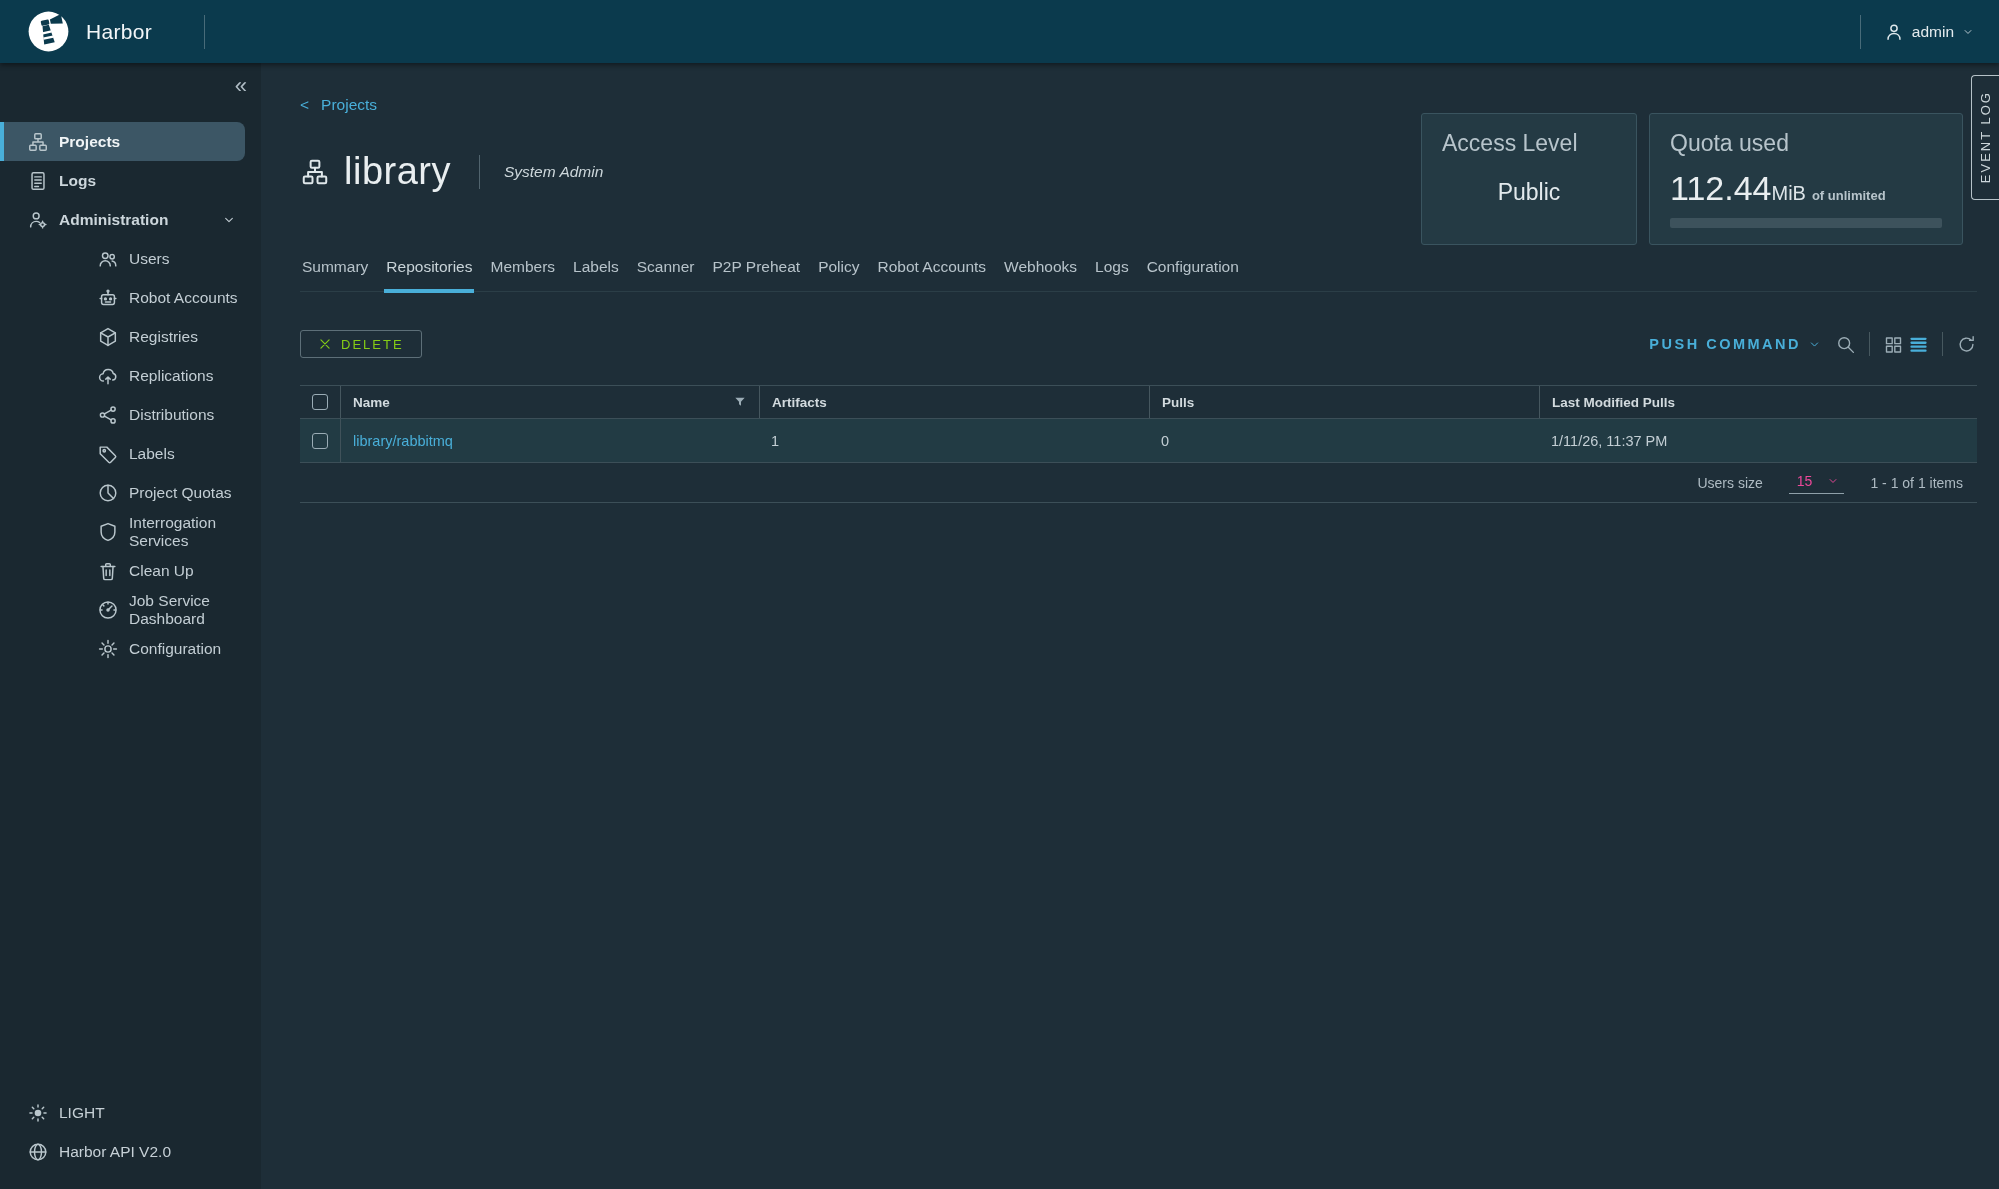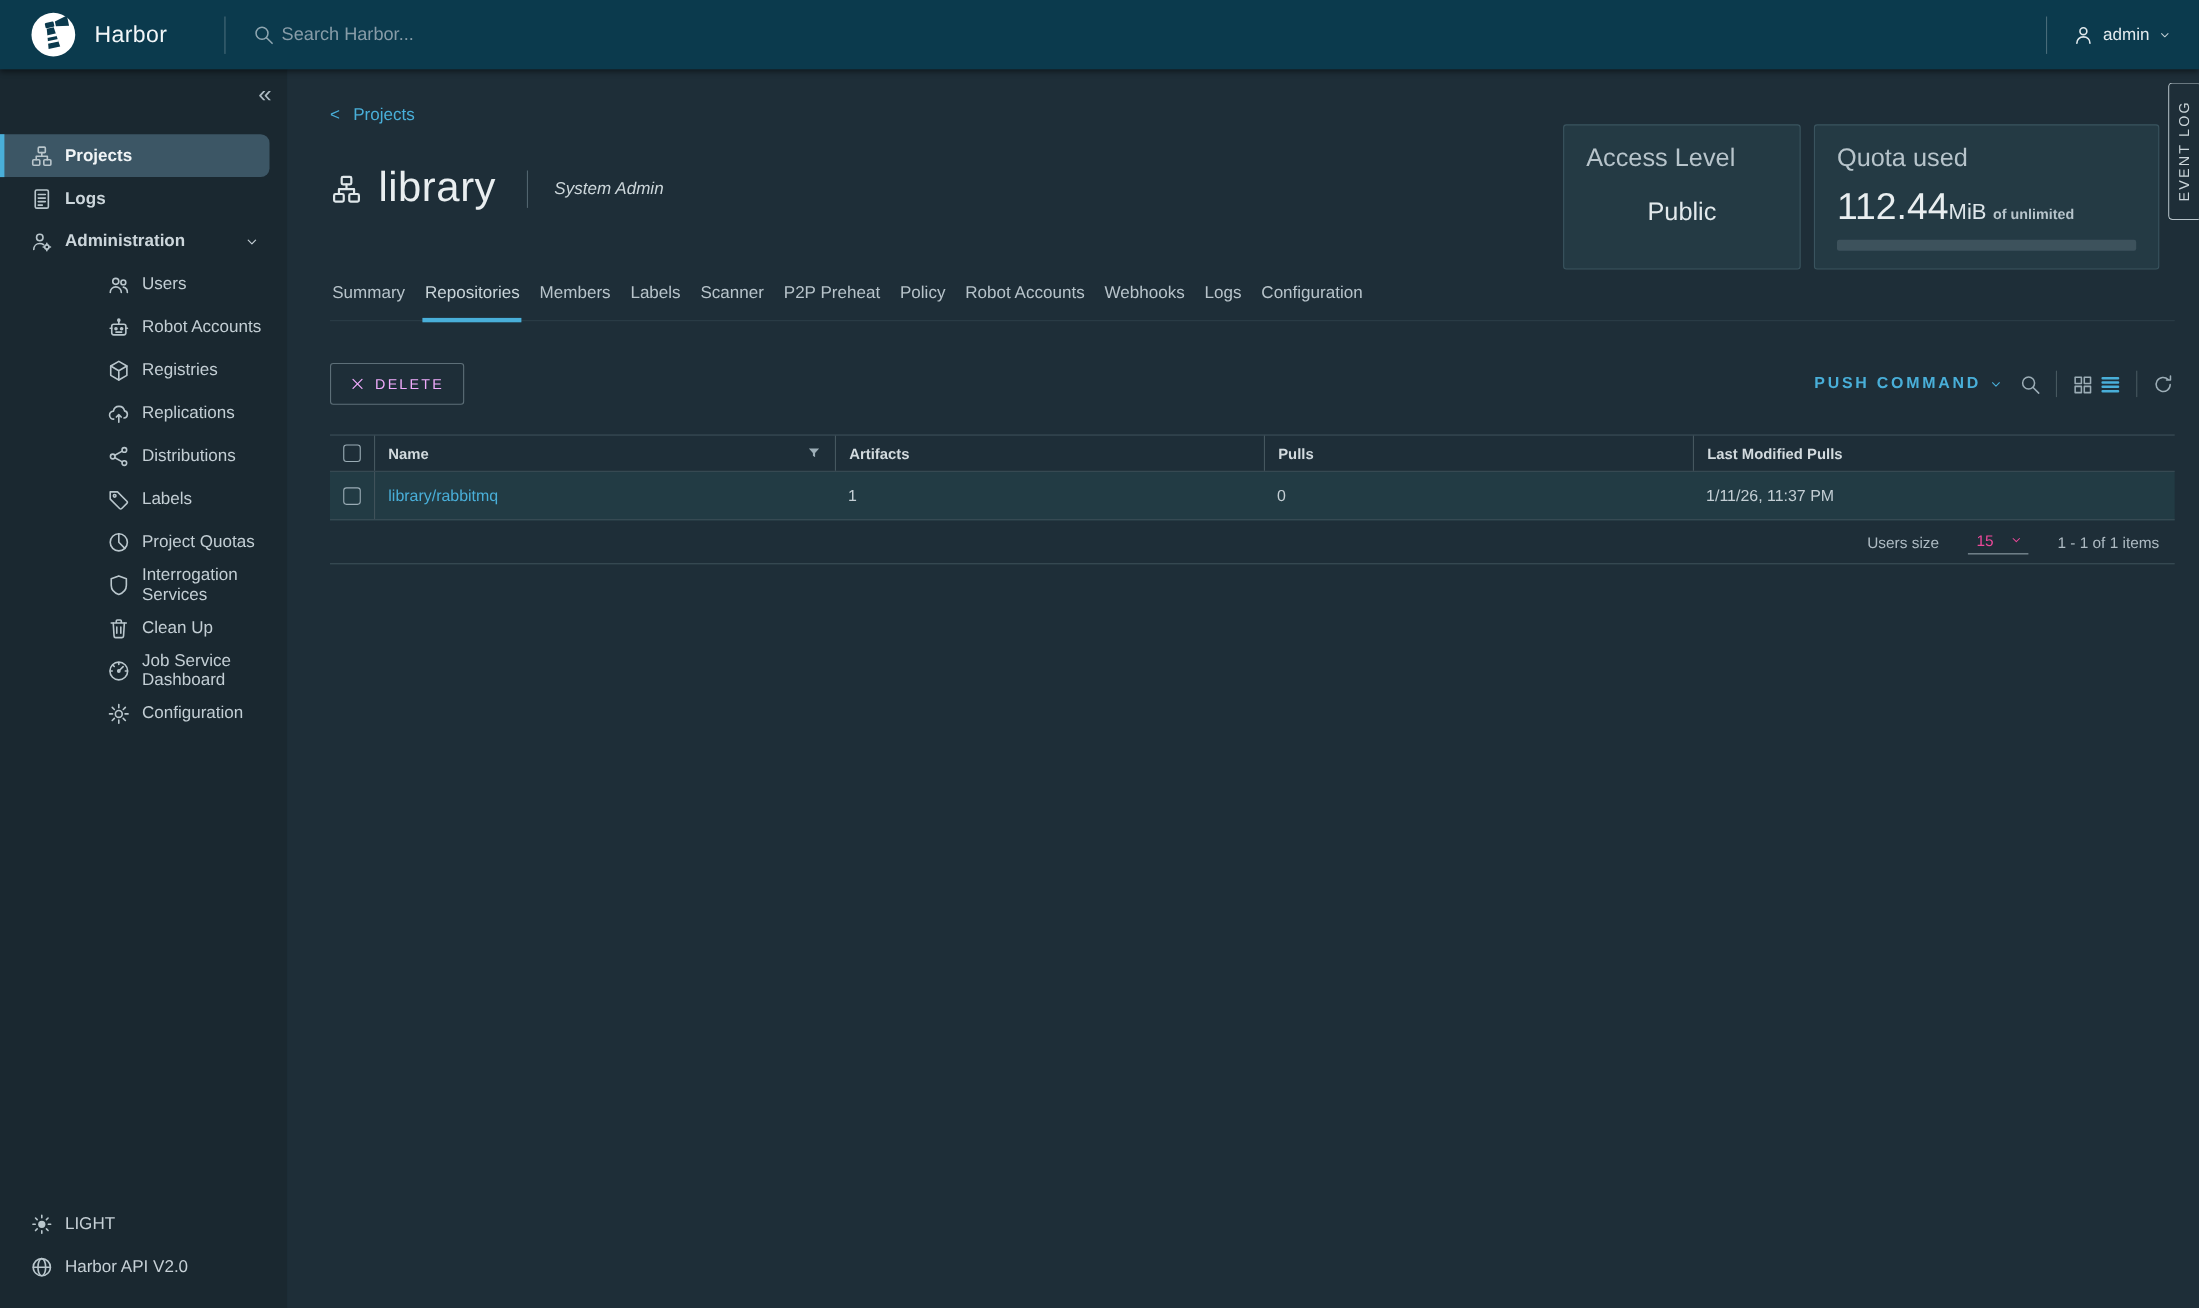--- a/index.html
+++ b/index.html
@@ -104,23 +104,23 @@
   .tabs { margin-top:65px; display:flex; gap:14px; border-bottom:1px solid #2b3e47; }
   .tab {
     font-size:15.5px; color:#b7c3ca; padding:0 2px 13px 2px; cursor:pointer;
     border-bottom:4px solid transparent; margin-bottom:-2px;
   }
   .tab.active { color:#c9d4d9; border-bottom-color:var(--accent,#49afd9); }
 
   
   .toolbar { margin-top:38px; display:flex; align-items:center; }
   .btn-outline {
-    display:flex; align-items:center; gap:9px; height:38px; padding:0 17px;
+    display:flex; align-items:center; gap:9px; height:28px; padding:0 17px;
     border:1px solid #5d6f78; border-radius:3px; background:transparent;
-    color:#f0abfc; font-size:13px; letter-spacing:2px; cursor:default;
+    color:#84cc16; font-size:13px; letter-spacing:2px; cursor:default;
     font-family:"Liberation Sans",sans-serif;
   }
   .btn-outline .icon { width:14px; height:14px; }
   .toolbar-right { margin-left:auto; display:flex; align-items:center; gap:13px; }
   .push-command { display:flex; align-items:center; gap:6px; color:var(--accent,#49afd9); font-size:14.5px; font-weight:bold; letter-spacing:2.5px; cursor:pointer; }
   .push-command .icon { width:15px; height:15px; }
   .tool-icon { width:21px; height:21px; color:#9cadb6; cursor:pointer; }
   .tool-icon.active-view { color:var(--accent,#49afd9); }
   .tool-divider { width:1px; height:24px; background:#47585f; }
   .view-toggle { display:flex; align-items:center; gap:4px; }
@@ -164,29 +164,20 @@
             <rect x="14.8" y="19.5" width="8.4" height="2.2" fill="#ffffff"></rect>
             <rect x="14.4" y="24.5" width="9.2" height="2.2" fill="#ffffff"></rect>
             <rect x="15.2" y="9" width="7.6" height="4.6" rx="1" fill="#0b3a4d"></rect>
             <polygon points="24,9.5 35,6.5 35,15.5 24,13.5" fill="#0b3a4d"></polygon>
           </g>
         </svg>
       </span>
     <span class="brand">Harbor</span>
   </div>
   <div class="header-divider"></div>
-  <div class="header-search">
-    <span class="icon hsearch-icon">
-        <svg viewBox="0 0 24 24" fill="none" stroke="currentColor" stroke-width="1.6" stroke-linecap="round" stroke-linejoin="round">
-          <circle cx="10.5" cy="10.5" r="6.2"></circle>
-          <path d="M15.2 15.2L21 21"></path>
-        </svg>
-      </span>
-    <input placeholder="Search Harbor..." style="">
-  </div>
   <div class="header-right">
     <div class="header-divider"></div>
     <div class="user-menu">
       <span class="icon user-icon">
           <svg viewBox="0 0 24 24" fill="none" stroke="currentColor" stroke-width="1.6" stroke-linecap="round" stroke-linejoin="round">
             <circle cx="12" cy="8" r="3.4"></circle>
             <path d="M5.5 20c0-4 2.9-6.3 6.5-6.3s6.5 2.3 6.5 6.3"></path>
           </svg>
         </span>
       <span>admin</span>

